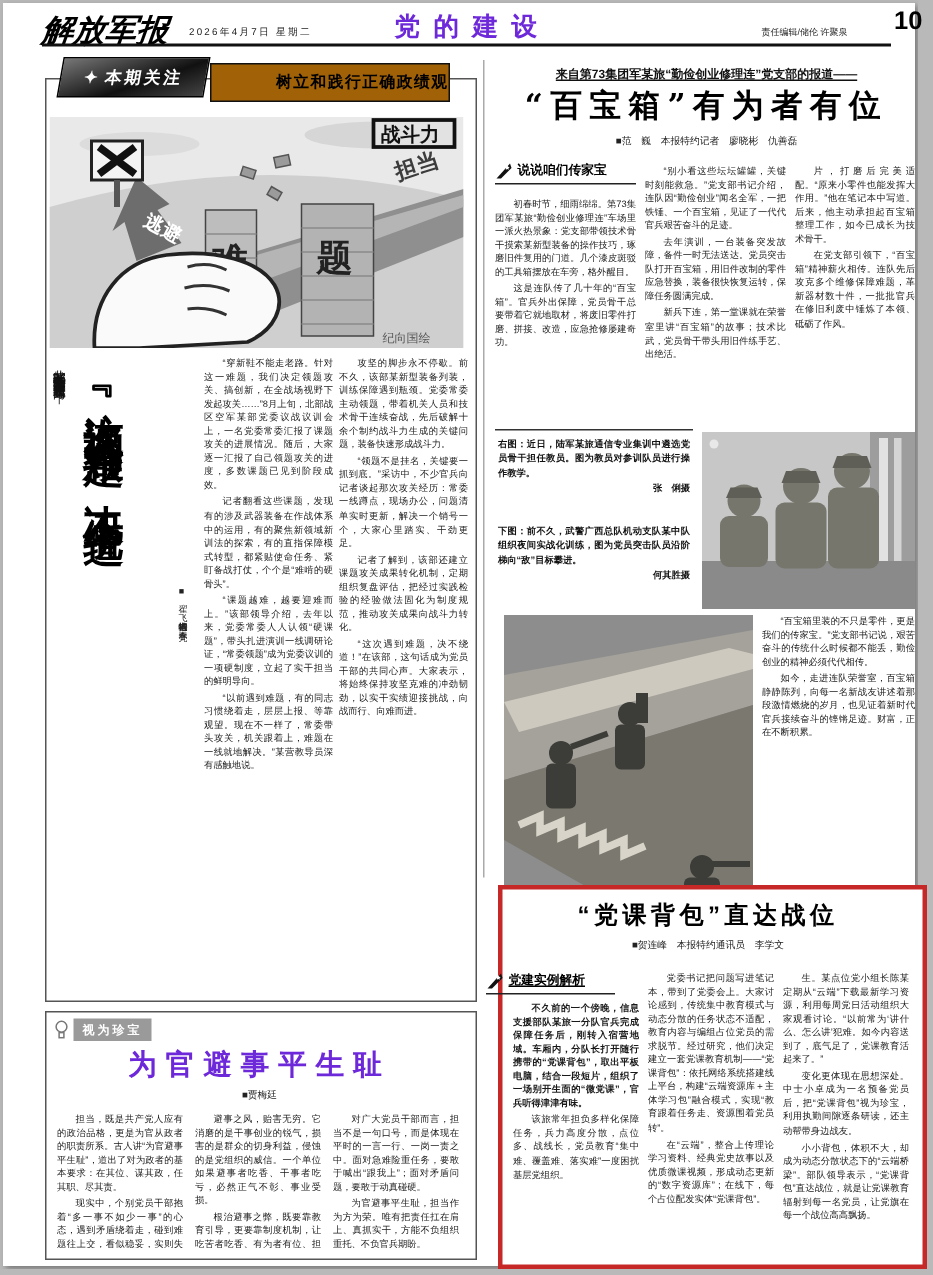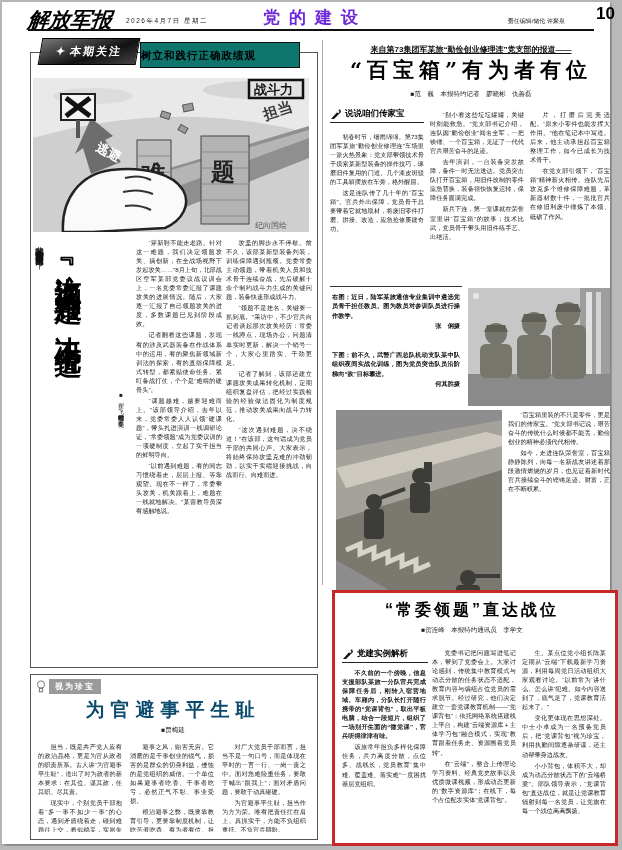--- a/index.html
+++ b/index.html
@@ -9,32 +9,32 @@
   
   .masthead{left:28px;top:6px;font-family:"DejaVu Serif",serif;font-weight:bold;font-style:italic;font-size:21px;transform:skewX(-6deg);color:#000;}
   .hdr-date{left:126px;top:17px;font-size:6.5px;letter-spacing:1.5px;color:#222;}
   .hdr-section{left:215px;top:6px;width:200px;text-align:center;font-size:17px;font-weight:bold;letter-spacing:9px;color:#6d28d9;}
   .hdr-editor{left:455px;top:17px;width:110px;text-align:right;font-size:6px;color:#222;}
   .hdr-pageno{left:572px;top:4px;font-size:17px;font-weight:bold;color:#000;margin-left:24px;}
   .hdr-rule{left:28px;top:29px;width:566px;height:2px;background:#111;}
   
   .lframe{left:30px;top:52px;width:286px;height:614px;border:1px solid #555;}
   .focus-badge{left:40px;top:38px;width:96px;height:25px;background:linear-gradient(160deg,#777,#111 60%,#444);transform:skewX(-10deg);color:#fff;display:flex;align-items:center;justify-content:center;font-weight:bold;font-size:11px;letter-spacing:2px;border:1px solid #000;}
-  .topic-box{left:140px;top:42px;width:158px;height:24px;background:#0f766e;border:1.5px solid #111;text-align:left;line-height:24px;font-weight:bold;font-size:10.5px;letter-spacing:1px;}
+  .topic-box{left:140px;top:42px;width:158px;height:24px;background:#a16207;border:1.5px solid #111;text-align:right;line-height:24px;font-weight:bold;font-size:10.5px;letter-spacing:1px;}
   
   .bodycol{font-size:6.2px;line-height:1.46;text-align:justify;color:#191919;overflow:hidden;}
   .bodycol p{margin:0 0 2px;text-indent:2em;}
   .vert{writing-mode:vertical-rl;}
   .lead-kicker{left:34px;top:240px;height:238px;font-size:8.5px;color:#111;letter-spacing:.5px;}
   .lead-title{left:50px;top:248px;height:390px;font-size:27px;font-weight:bold;font-family:"DejaVu Serif",serif;letter-spacing:5px;color:#000;}
   .lead-byline{left:116px;top:392px;height:130px;font-size:6px;color:#222;}
   
   .rframe{left:30px;top:674px;width:286px;height:164px;border:1px solid #555;}
   .rbadge-label{background:#9a9a9a;color:#fff;font-weight:bold;font-size:8px;padding:2px 6px;letter-spacing:2px;}
-  .r-title{left:30px;top:697px;width:286px;text-align:center;font-size:19px;font-weight:bold;letter-spacing:6px;color:#0c4a6e;}
+  .r-title{left:30px;top:697px;width:286px;text-align:center;font-size:19px;font-weight:bold;letter-spacing:6px;color:#6d28d9;}
   .r-byline{left:30px;top:726px;width:286px;text-align:center;font-size:6.5px;color:#222;}
   
   .vdivider{left:322px;top:40px;width:1px;height:545px;background:#aaa;}
   .t-kicker{left:330px;top:44px;width:282px;text-align:center;font-size:8px;font-weight:bold;color:#111;text-decoration:underline;}
   .t-title{left:330px;top:56px;width:282px;text-align:center;font-size:21px;font-weight:bold;letter-spacing:5px;font-family:"DejaVu Serif",serif;color:#000;}
   .t-byline{left:330px;top:90px;width:282px;text-align:center;font-size:6.5px;color:#222;}
   .colbadge{display:flex;align-items:center;gap:3px;font-weight:bold;font-size:8.5px;color:#000;text-align:center;}
   .badge-rule{height:1px;background:#222;margin-top:2px;}
   .cap{font-size:6.2px;font-weight:bold;line-height:1.5;text-align:justify;color:#111;}
   .cap .credit{display:block;text-align:right;margin-top:1px;}
@@ -233,23 +233,23 @@
         <rect x="100" y="190" width="22" height="3"></rect>
     </g>
   </svg>
 </div>
 <div class="abs bodycol" style="left:508px;top:410px;width:102px;height:172px;">
     <p>“百宝箱里装的不只是零件，更是我们的传家宝。”党支部书记说，艰苦奋斗的传统什么时候都不能丢，勤俭创业的精神必须代代相传。</p>
     <p>如今，走进连队荣誉室，百宝箱静静陈列，向每一名新战友讲述着那段激情燃烧的岁月，也见证着新时代官兵接续奋斗的铿锵足迹。财富，正在不断积累。</p>
   </div>
 
 <div class="abs redbox"></div>
-<div class="abs p-title">“常委领题”直达战位</div>
+<div class="abs p-title">“党课背包”直达战位</div>
 <div class="abs p-byline">■贺连峰　本报特约通讯员　李学文</div>
-<div class="abs" style="left:342px;top:648px;width:86px;">
+<div class="abs" style="left:324px;top:648px;width:86px;text-decoration:underline;">
   <div class="colbadge">
     <svg width="12" height="12" viewBox="0 0 12 12">
         <path d="M1,11 L10,1 L11,4 L4,11 Z" fill="#111"></path>
         <path d="M8.2,2.2 l.5,1 1.1.1 -.8.8 .2,1.1 -1-.5 -1,.5 .2-1.1 -.8-.8 1.1-.1 Z" fill="#fff"></path>
       </svg>
     <span>党建实例解析</span>
   </div>
   <div class="badge-rule"></div>
 </div>
 <div class="abs bodycol bold-first" style="left:342px;top:668px;width:84px;height:164px;">

